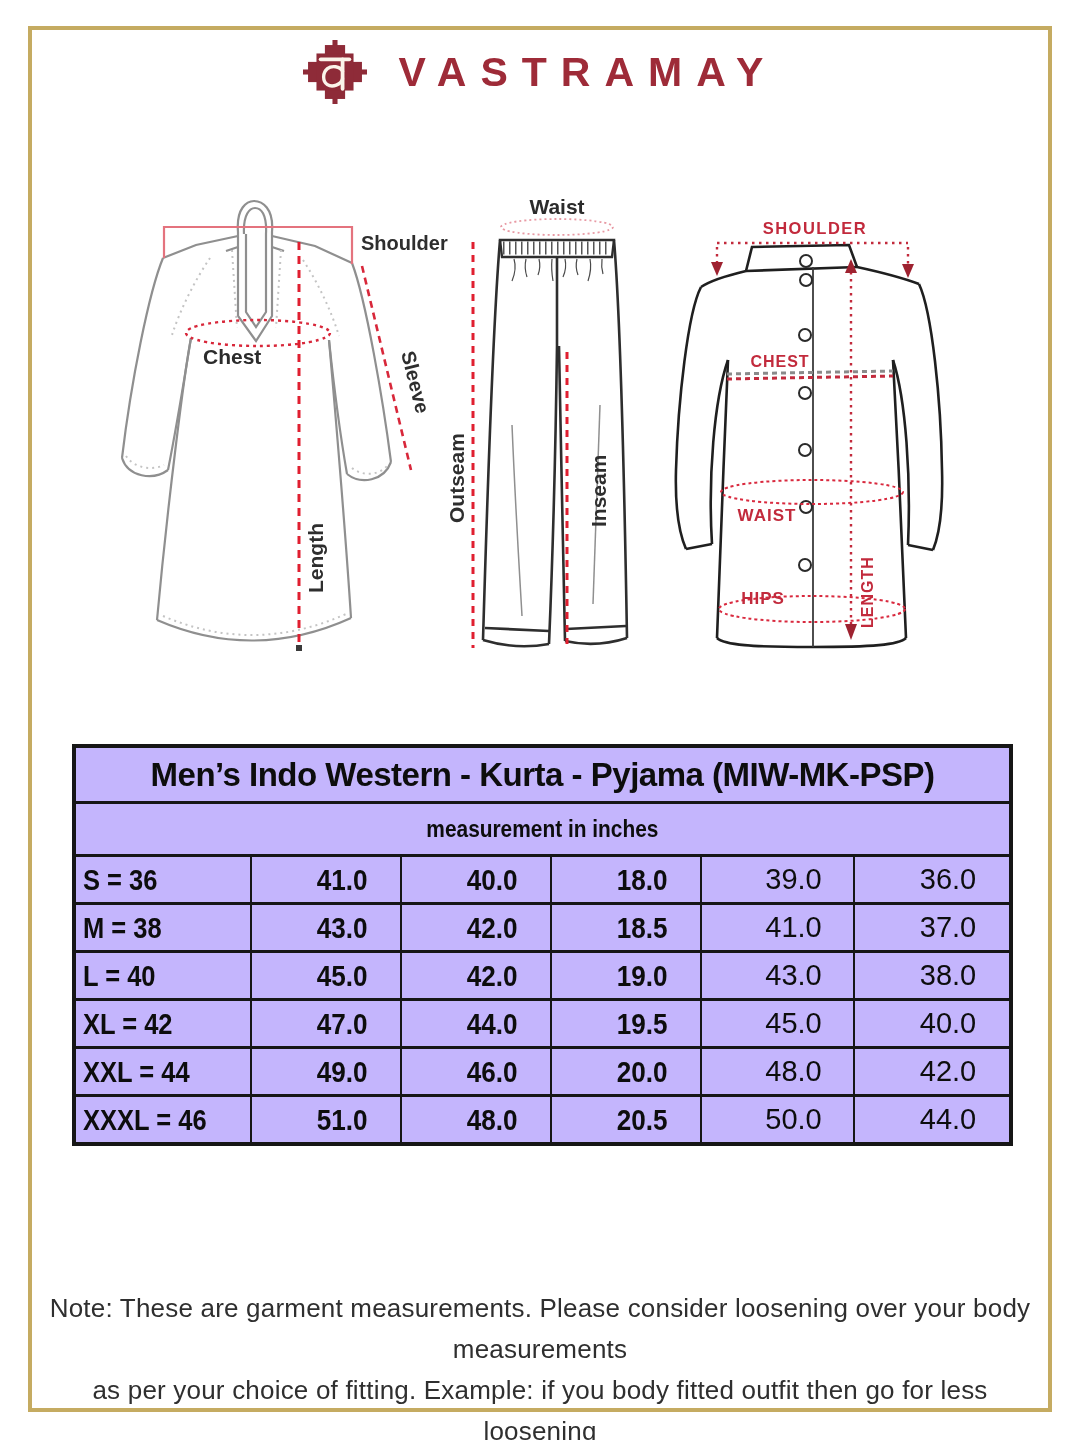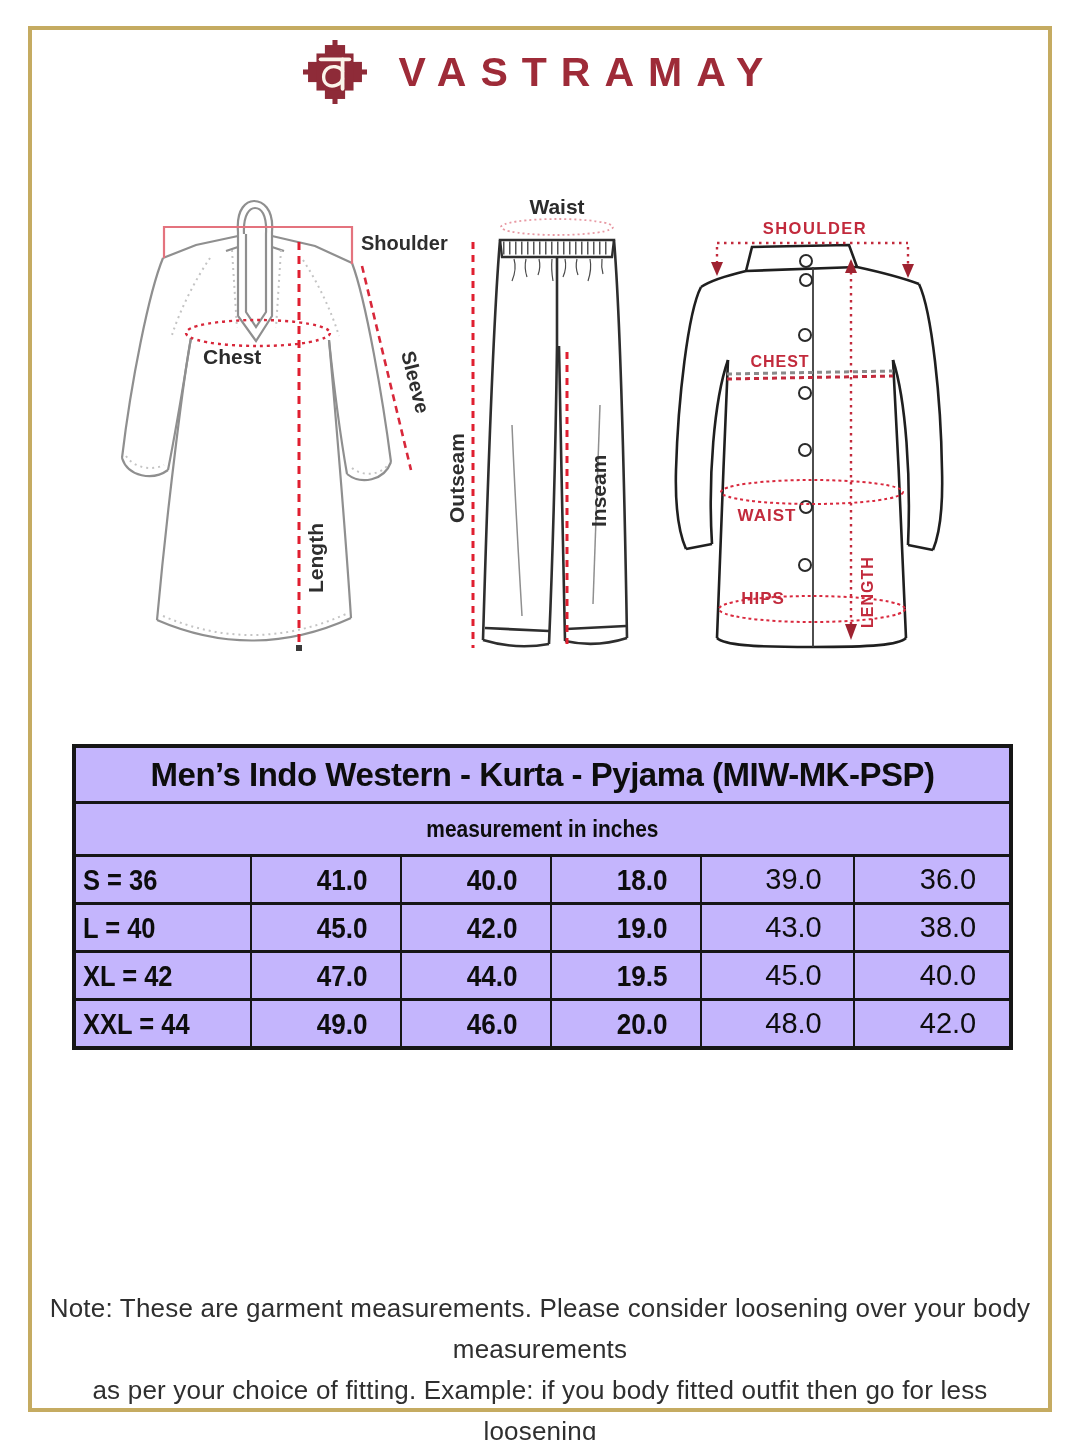--- a/index.html
+++ b/index.html
@@ -229,20 +229,28 @@
       </tr>
       <tr class="data-row">
         <td class="size-cell"><span class="cond bnum">S = 36</span></td>
         <td><span class="cond bnum">41.0</span></td>
         <td><span class="cond bnum">40.0</span></td>
         <td><span class="cond bnum">18.0</span></td>
         <td><span class="rnum">39.0</span></td>
         <td><span class="rnum">36.0</span></td>
       </tr>
       <tr class="data-row">
+        <td class="size-cell"><span class="cond bnum">M = 38</span></td>
+        <td><span class="cond bnum">43.0</span></td>
+        <td><span class="cond bnum">42.0</span></td>
+        <td><span class="cond bnum">18.5</span></td>
+        <td><span class="rnum">41.0</span></td>
+        <td><span class="rnum">37.0</span></td>
+      </tr>
+      <tr class="data-row">
         <td class="size-cell"><span class="cond bnum">L = 40</span></td>
         <td><span class="cond bnum">45.0</span></td>
         <td><span class="cond bnum">42.0</span></td>
         <td><span class="cond bnum">19.0</span></td>
         <td><span class="rnum">43.0</span></td>
         <td><span class="rnum">38.0</span></td>
       </tr>
       <tr class="data-row">
         <td class="size-cell"><span class="cond bnum">XL = 42</span></td>
         <td><span class="cond bnum">47.0</span></td>
@@ -252,20 +260,28 @@
         <td><span class="rnum">40.0</span></td>
       </tr>
       <tr class="data-row">
         <td class="size-cell"><span class="cond bnum">XXL = 44</span></td>
         <td><span class="cond bnum">49.0</span></td>
         <td><span class="cond bnum">46.0</span></td>
         <td><span class="cond bnum">20.0</span></td>
         <td><span class="rnum">48.0</span></td>
         <td><span class="rnum">42.0</span></td>
       </tr>
+      <tr class="data-row">
+        <td class="size-cell"><span class="cond bnum">XXXL = 46</span></td>
+        <td><span class="cond bnum">51.0</span></td>
+        <td><span class="cond bnum">48.0</span></td>
+        <td><span class="cond bnum">20.5</span></td>
+        <td><span class="rnum">50.0</span></td>
+        <td><span class="rnum">44.0</span></td>
+      </tr>
     </tbody>
   </table>
 
   <div class="note">
     <div>Note: These are garment measurements. Please consider loosening over your body measurements</div>
     <div>as per your choice of fitting. Example: if you body fitted outfit then go for less loosening</div>
   </div>
 
 </div>
 

